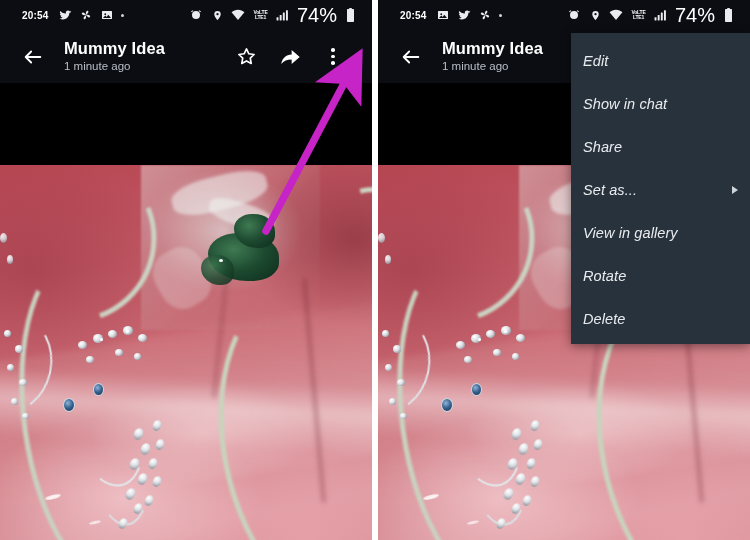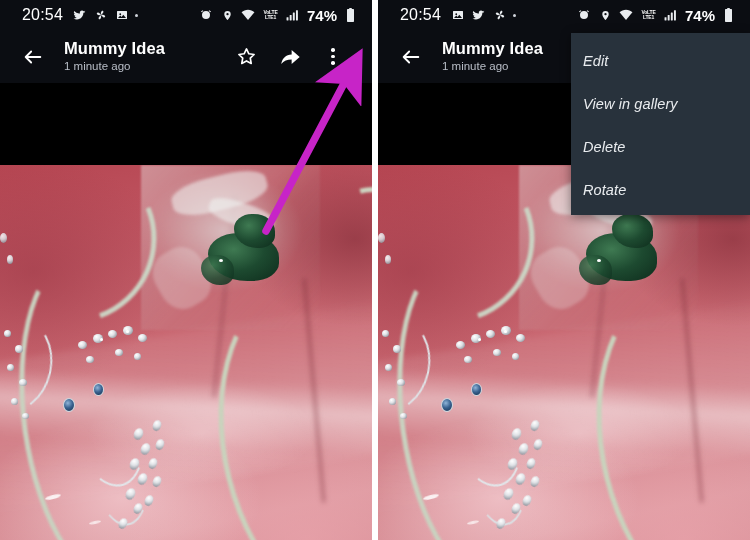--- a/index.html
+++ b/index.html
@@ -11,25 +11,25 @@
   .panel { position:relative; width:372px; height:540px; overflow:hidden; background:#000; }
   .panel-gap { width:6px; height:540px; background:#ffffff; flex:0 0 6px; }
 
   
   .statusbar {
     position:relative; height:30px; background:#0b0d12; color:#fff;
     display:flex; align-items:center; justify-content:space-between;
     padding:0 14px 0 22px; z-index:5;
   }
   .sb-left, .sb-right { display:flex; align-items:center; gap:6px; }
-  .sb-time { font-size:16px; font-weight:400; letter-spacing:.2px; margin-right:3px;text-align:right; }
+  .sb-time { font-size:10px; font-weight:700; letter-spacing:.2px; margin-right:3px;text-align:right; }
   .sb-ico { display:inline-flex; align-items:center; justify-content:center; width:15px; height:15px; }
   .sb-ico svg { display:block; }
   .sb-dot { width:3px; height:3px; border-radius:50%; background:#cfd3da; display:inline-block; }
-  .sb-batt-txt { font-size:15px; font-weight:700; margin-left:1px; }
+  .sb-batt-txt { font-size:20px; font-weight:400; margin-left:1px; }
   .volte { display:inline-flex; flex-direction:column; align-items:center; justify-content:center;
            line-height:1; width:17px; }
   .volte b { font-size:5px; font-weight:700; letter-spacing:-.2px; }
   .volte i { font-size:5px; font-style:normal; font-weight:700; letter-spacing:-.2px; }
 
   
   .appbar {
     position:relative; height:53px; background:#0b0d12; color:#fff;
     display:flex; align-items:center; padding:0 28px 0 16px; z-index:5;
   }
@@ -454,24 +454,34 @@
         <div class="sparkle" style="left:12%;top:88%;width:16px;height:4px;transform:rotate(-14deg);opacity:.85;"></div>
         <div class="sparkle" style="left:24%;top:95%;width:12px;height:3px;transform:rotate(-12deg);opacity:.7;"></div>
       </div>
     </div>
 
     <div class="menu" id="overflow-menu">
         <div class="menu-item">
           <span class="menu-label">Edit</span>
         </div>
         <div class="menu-item">
+          <span class="menu-label">Show in chat</span>
+        </div>
+        <div class="menu-item">
+          <span class="menu-label">Share</span>
+        </div>
+        <div class="menu-item">
+          <span class="menu-label">Set as...</span>
+          <span class="caret"></span>
+        </div>
+        <div class="menu-item">
           <span class="menu-label">View in gallery</span>
         </div>
         <div class="menu-item">
+          <span class="menu-label">Rotate</span>
+        </div>
+        <div class="menu-item">
           <span class="menu-label">Delete</span>
         </div>
-        <div class="menu-item">
-          <span class="menu-label">Rotate</span>
-        </div>
       </div>
   </div>
 
 </div>
 
 </body></html>

